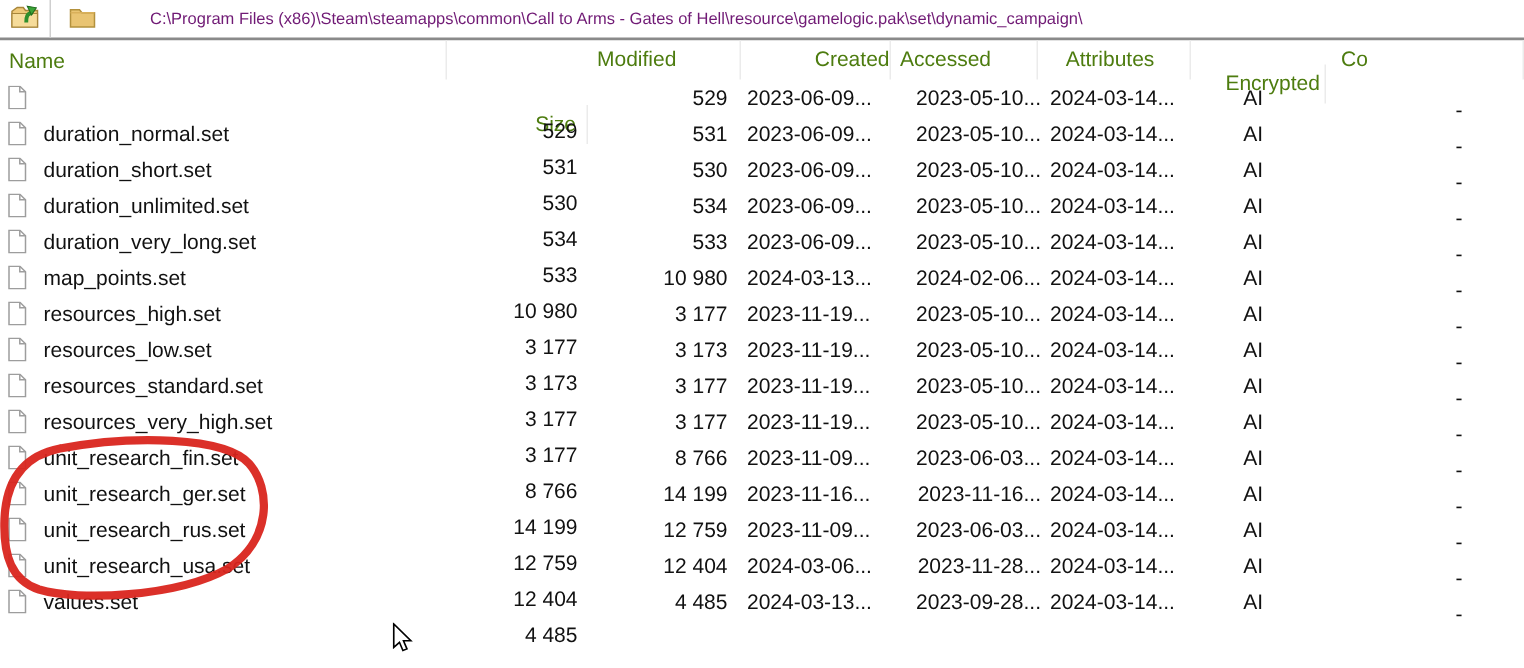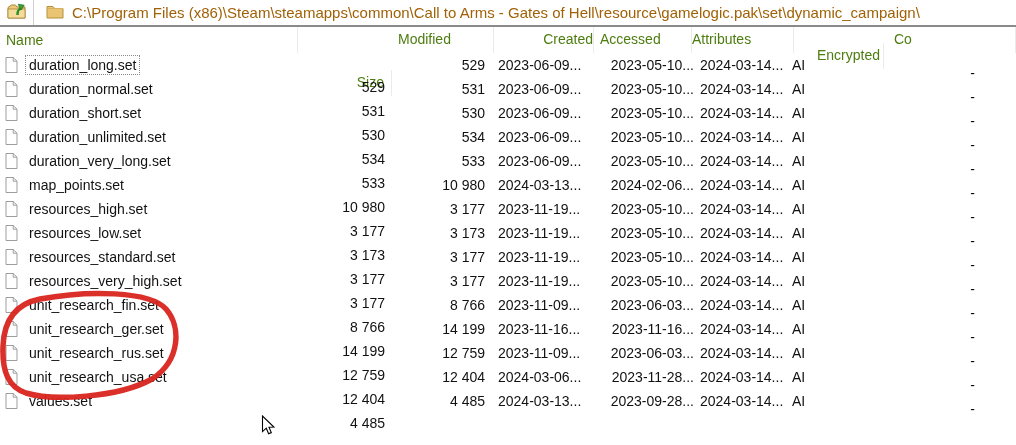--- a/index.html
+++ b/index.html
@@ -7,34 +7,34 @@
   #app {
     position:relative; width:1016px; height:445px; overflow:hidden;
     background:#fff; font-family:"Liberation Sans","DejaVu Sans",sans-serif;
     color:#111; font-size:14px; cursor:default;
   }
   
   .toolbar { display:flex; align-items:stretch; height:27px; border-bottom:2px solid #8a8a8a; background:#fff; }
   .tool-btn { width:33px; display:flex; align-items:center; justify-content:center; }
   .vsep { width:1px; background:#cfcfcf; }
   .addr { display:flex; align-items:center; gap:8px; padding-left:12px; flex:1; }
-  .addr-path { font-size:15px; color:#a16207; white-space:nowrap; }
+  .addr-path { font-size:11px; color:#701a75; white-space:nowrap;margin-left:28px; }
   
   .hdr { display:flex; height:26px; background:#fff; }
   .hdr .cell { border-right:1px solid #ebebeb; height:26px; line-height:25px; color:#4d7c0f; overflow:hidden; white-space:nowrap; }
   
   .row { display:flex; height:24px; align-items:center; }
   .cell { flex:0 0 auto; white-space:nowrap; overflow:hidden; }
   .c-name       { width:298px; display:flex; align-items:center; padding-left:5px; }
   .c-size       { width:94px;  text-align:right; padding-right:7px;margin-top:43px;  }
   .c-packed     { width:100px; text-align:right; padding-right:7px;  }
   .c-modified   { width:102px; padding-left:6px; }
   .c-created    { width:100px; padding-left:6px;text-align:right; }
   .c-accessed   { width:98px;  padding-left:6px; }
-  .c-attributes { width:102px; text-align:left; padding-right:15px; }
+  .c-attributes { width:102px; text-align:center; padding-right:15px; }
   .c-encrypted  { width:90px;  text-align:right; padding-right:9px;margin-top:16px;  }
   .c-comment    { flex:1 1 auto; padding-left:10px; }
   .hdr .c-name       { padding-left:6px; }
   .hdr .c-attributes { padding-right:5px; }
   .hdr .c-encrypted  { padding-right:3px; }
   .ficon { width:13px; height:16px; margin-right:7px; flex:0 0 auto; display:inline-flex; }
   .fname { padding:1px 3px; border:1px dotted transparent; }
   .fname.focused { border-color:#8a8a8a; }
   
   .overlay { position:absolute; pointer-events:none; }
@@ -80,21 +80,20 @@
 
   <div id="list">
   <div class="row">
     <div class="cell c-name">
       <span class="ficon">
         <svg width="13" height="16" viewBox="0 0 13 16">
           <path d="M1 .5 h7.2 L12 4.2 V15.5 H1 Z" fill="#fff" stroke="#9d9d9d"></path>
           <path d="M8.2 .5 V4.2 H12" fill="none" stroke="#9d9d9d"></path>
         </svg>
       </span>
-      <span class="fname focused">duration_long.set</span>
     </div>
     <div class="cell c-size">529</div>
     <div class="cell c-packed">529</div>
     <div class="cell c-modified">2023-06-09...</div>
     <div class="cell c-created">2023-05-10...</div>
     <div class="cell c-accessed">2024-03-14...</div>
     <div class="cell c-attributes">AI</div>
     <div class="cell c-encrypted">-</div>
     <div class="cell c-comment"></div>
   </div>

